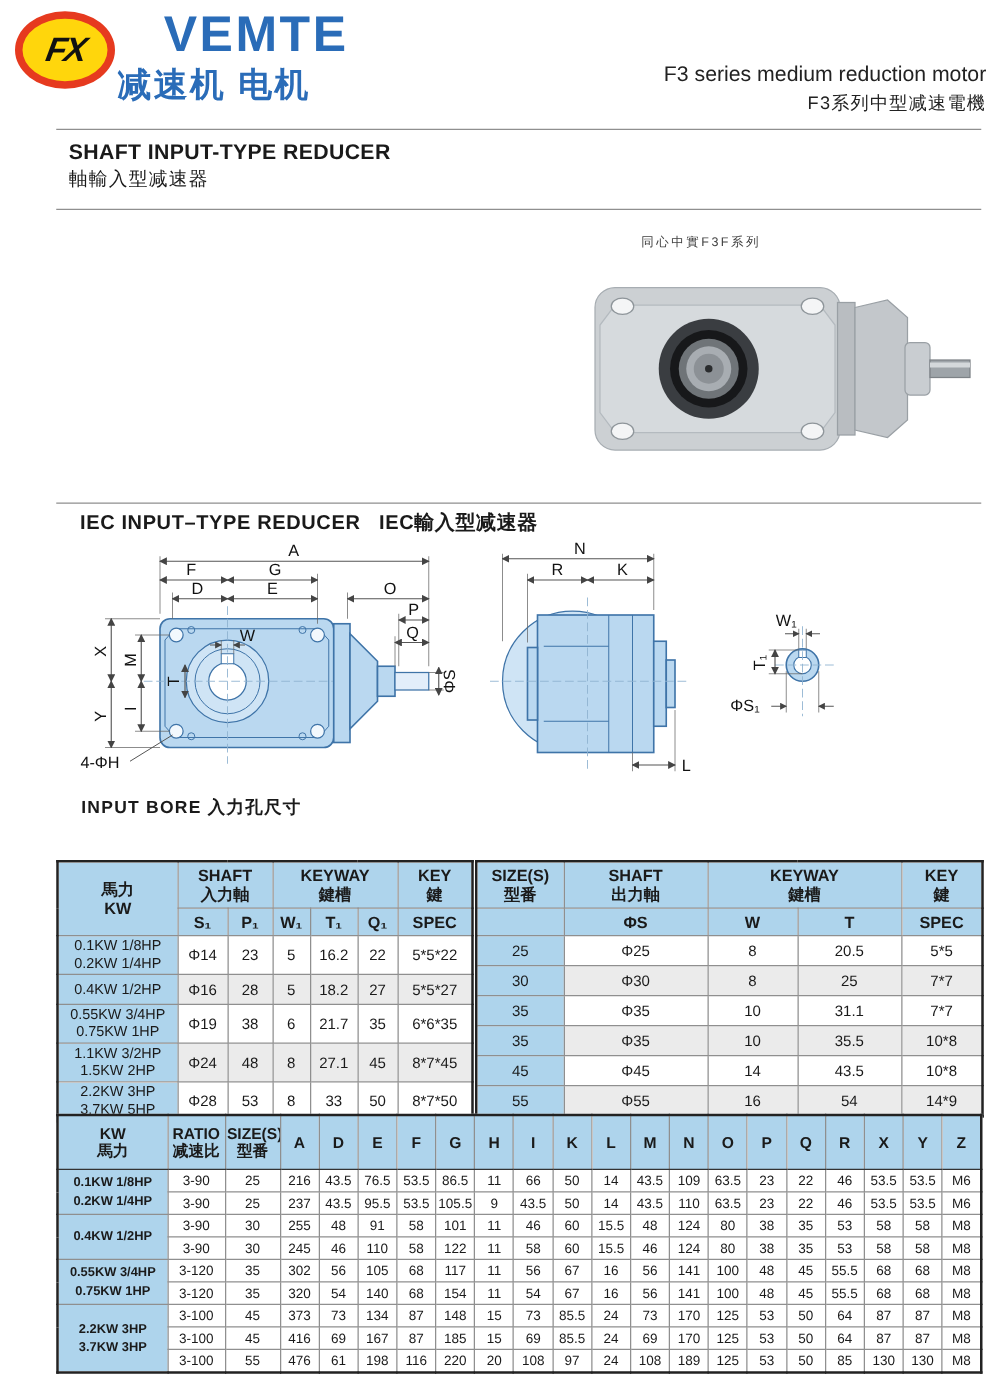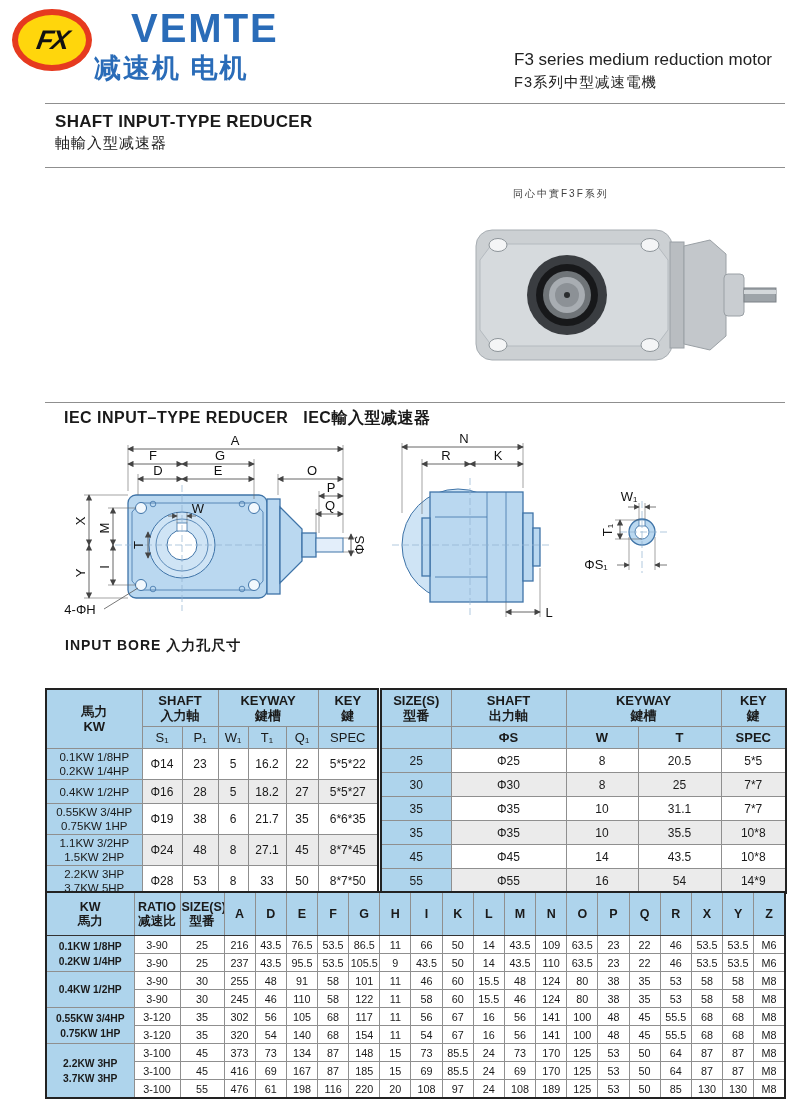--- a/index.html
+++ b/index.html
@@ -11,42 +11,42 @@
   
   .logo{position:absolute;left:12px;top:9px;width:80px;height:62px;background:#ffd60c;
         border:6px solid #e63a1f;border-radius:50%;box-sizing:border-box;
         display:flex;align-items:center;justify-content:center;}
   .logo-mark{font-weight:bold;font-style:italic;font-size:27px;color:#111;
         letter-spacing:-2px;transform:skewX(-10deg);}
   .brand{position:absolute;left:92px;top:6px;color:#2a6cb8;font-weight:bold;
         font-size:40px;letter-spacing:2px;margin-left:39px;}
   .brand-sub{position:absolute;left:94px;top:50px;color:#2a6cb8;font-weight:bold;
         font-size:27px;letter-spacing:2px;}
-  .series{position:absolute;right:28px;top:50px;color:#222;}
+  .series{position:absolute;right:11px;top:50px;text-align:right;color:#222;}
   .series-en{font-size:17px;}
   .series-cn{font-size:14.5px;margin-top:3px;letter-spacing:1px;}
   
   .title-en{position:absolute;left:55px;top:112px;font-size:17px;font-weight:bold;letter-spacing:0.3px;}
   .title-cn{position:absolute;left:55px;top:134px;font-size:15px;font-weight:normal;letter-spacing:1px;}
   .photo-caption{position:absolute;left:513px;top:187px;font-size:10px;letter-spacing:2px;color:#404040;}
   .iec-heading{position:absolute;left:64px;top:408px;font-size:16px;font-weight:bold;
         letter-spacing:0.5px;white-space:pre;}
   .tbl-title{position:absolute;font-size:14px;font-weight:bold;letter-spacing:1px;white-space:pre;}
   #input-title{left:65px;top:637px;}
   #output-title{left:400px;top:663px;margin-top:39px;}
   
   table.dtable{position:absolute;border-collapse:collapse;table-layout:fixed;
         border:2px solid #222;background:#fff;}
   .dtable th,.dtable td{border:1px solid #8f8f8f;text-align:center;vertical-align:middle;
         padding:1px 1px;overflow:hidden;}
   .dtable th{background:#aed4ec;font-weight:bold;white-space:pre-line;line-height:15px;}
   .lbl{background:#aed4ec !important;}
   #input-table{left:45px;top:688px;width:332px;font-size:12px;}
   #input-table thead tr:first-child th{height:34px;font-size:13px;}
-  #input-table thead tr:last-child th{height:19px;font-size:13px;font-weight:normal;}
+  #input-table thead tr:last-child th{height:19px;font-size:13px;font-weight:bold;}
   #input-table td{height:21px;}
   #input-table .lbl{font-size:11.5px;}
   #input-table .lbl div{line-height:14px;}
   #input-table tbody tr:nth-child(even) td{background:#ebebeb;}
   #output-table{left:380px;top:688px;width:405px;font-size:12px;}
   #output-table thead tr:first-child th{height:34px;font-size:13px;margin-left:36px;}
   #output-table thead tr:last-child th{height:19px;font-size:13px;}
   #output-table td{height:21px;}
   #output-table tbody tr:nth-child(even) td{background:#ebebeb;}
   #dim-table{left:45px;top:891px;width:741px;font-size:10.8px;}

